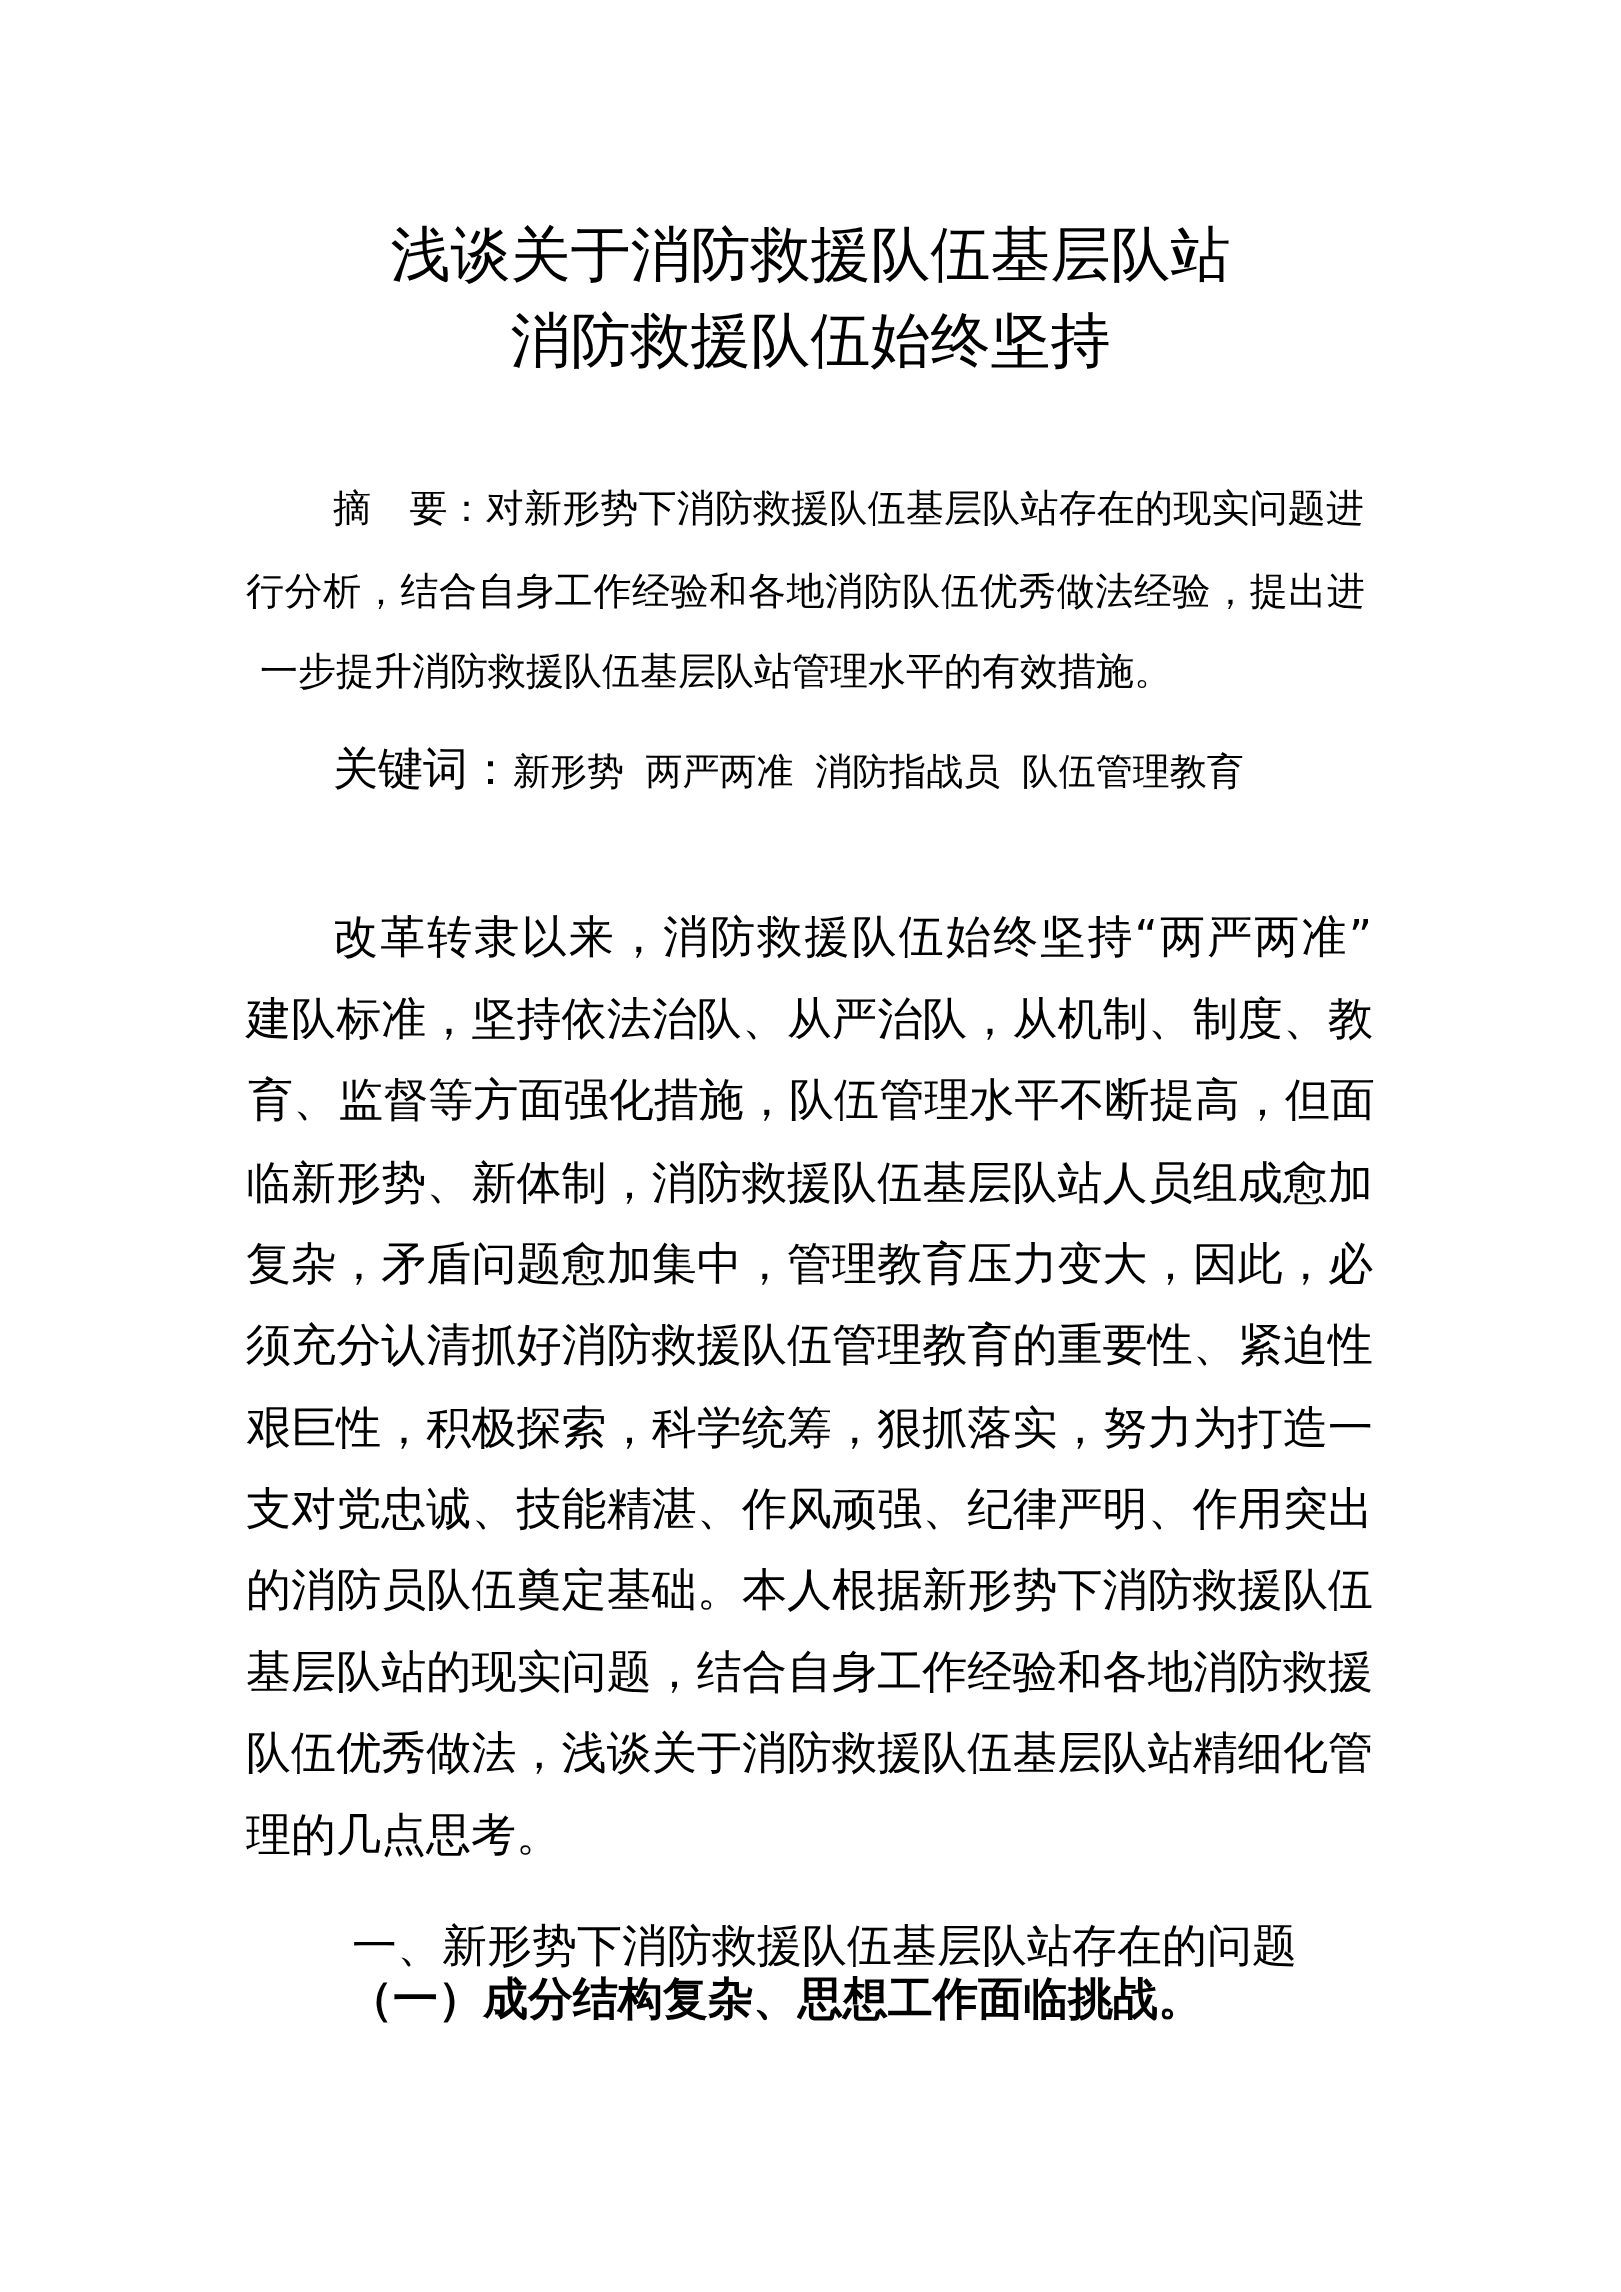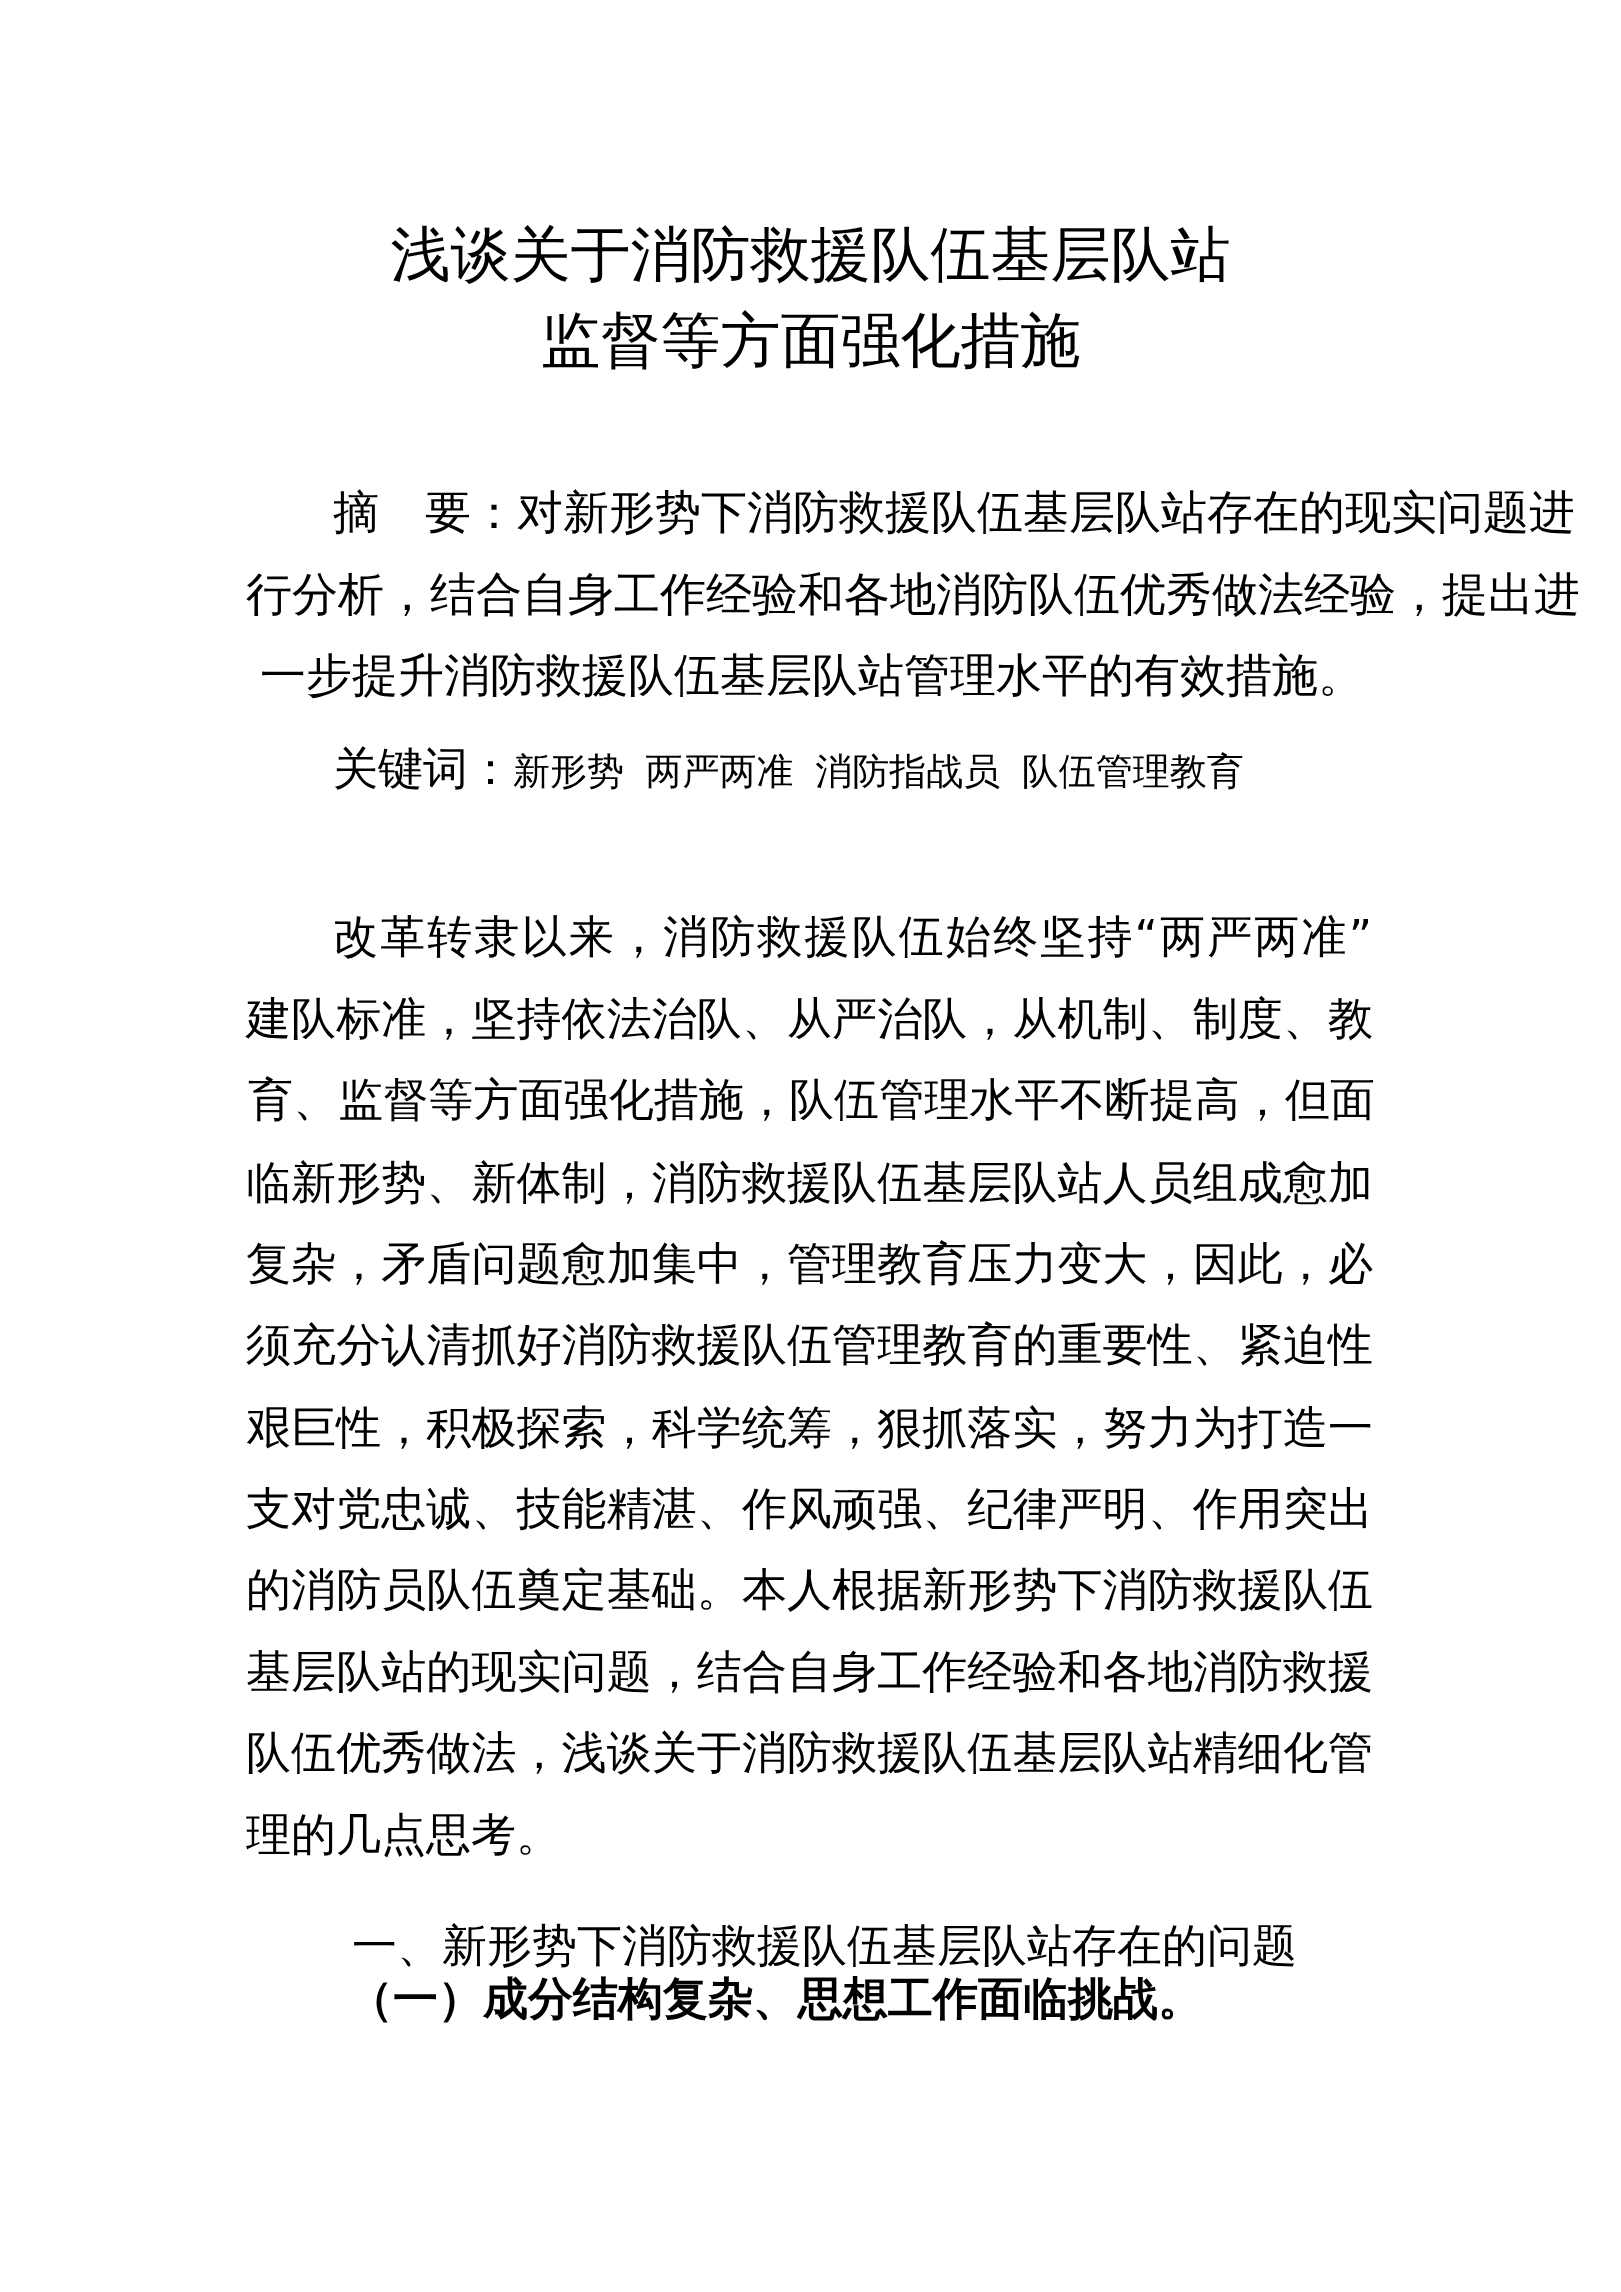--- a/index.html
+++ b/index.html
@@ -1,35 +1,35 @@
 <!DOCTYPE html>
 <html><head>
 <meta charset="utf-8">
 <style>
   html, body { margin: 0; padding: 0; background: #ffffff; }
   body { width: 1621px; height: 2293px; position: relative; overflow: hidden;
          font-family: "DejaVu Sans", "Liberation Sans", sans-serif; color: #000000; }
   .line { position: absolute; white-space: nowrap; line-height: 1; margin: 0; }
   .title { font-size: 60px; left: 0; width: 1621px; text-align: center; }
-  .abs { font-size: 46px; }
+  .abs { font-size: 38px; }
   .body { font-size: 45px; }
   .kw-label { font-size: 45px; text-align: right; }
   .kw-term { font-size: 37px; margin-right: 21.6px; }
   .kw-term:last-child { margin-right: 0; margin-top: 7px; }
   .bold { font-weight: bold; }
   .just { width: 1127px; text-align: justify; text-align-last: justify; }
   .just-abs { width: 1119px; text-align: justify; text-align-last: justify; font-family: Liberation Mono, monospace; }
 </style>
 </head>
 <body>
 
 <div>
 
   <h1 class="line title" style="top:224px; font-weight:normal;">浅谈关于消防救援队伍基层队站</h1>
-  <h1 class="line title" style="top:310px; font-weight:normal;">监督等方面强化措施</h1>
+  <h1 class="line title" style="top:310px; font-weight:normal;">消防救援队伍始终坚持</h1>
 
   <div>
     <p class="line abs" style="top:489px; left:333px; width:1031px; text-align:justify; text-align-last:justify;"><span>摘　要：</span><span>对新形势下消防救援队伍基层队站存在的现实问题进</span></p>
     <p class="line abs just-abs" style="top:575px; left:246px;">行分析，结合自身工作经验和各地消防队伍优秀做法经验，提出进</p>
     <p class="line abs" style="top:652px; left:246px;margin-left:14px;">一步提升消防救援队伍基层队站管理水平的有效措施。</p>
   </div>
 
   <div class="line" style="top:746px; left:333px;">
     <span class="kw-label">关键词：</span><span class="kw-term">新形势</span><span class="kw-term">两严两准</span><span class="kw-term">消防指战员</span><span class="kw-term">队伍管理教育</span>
   </div>

